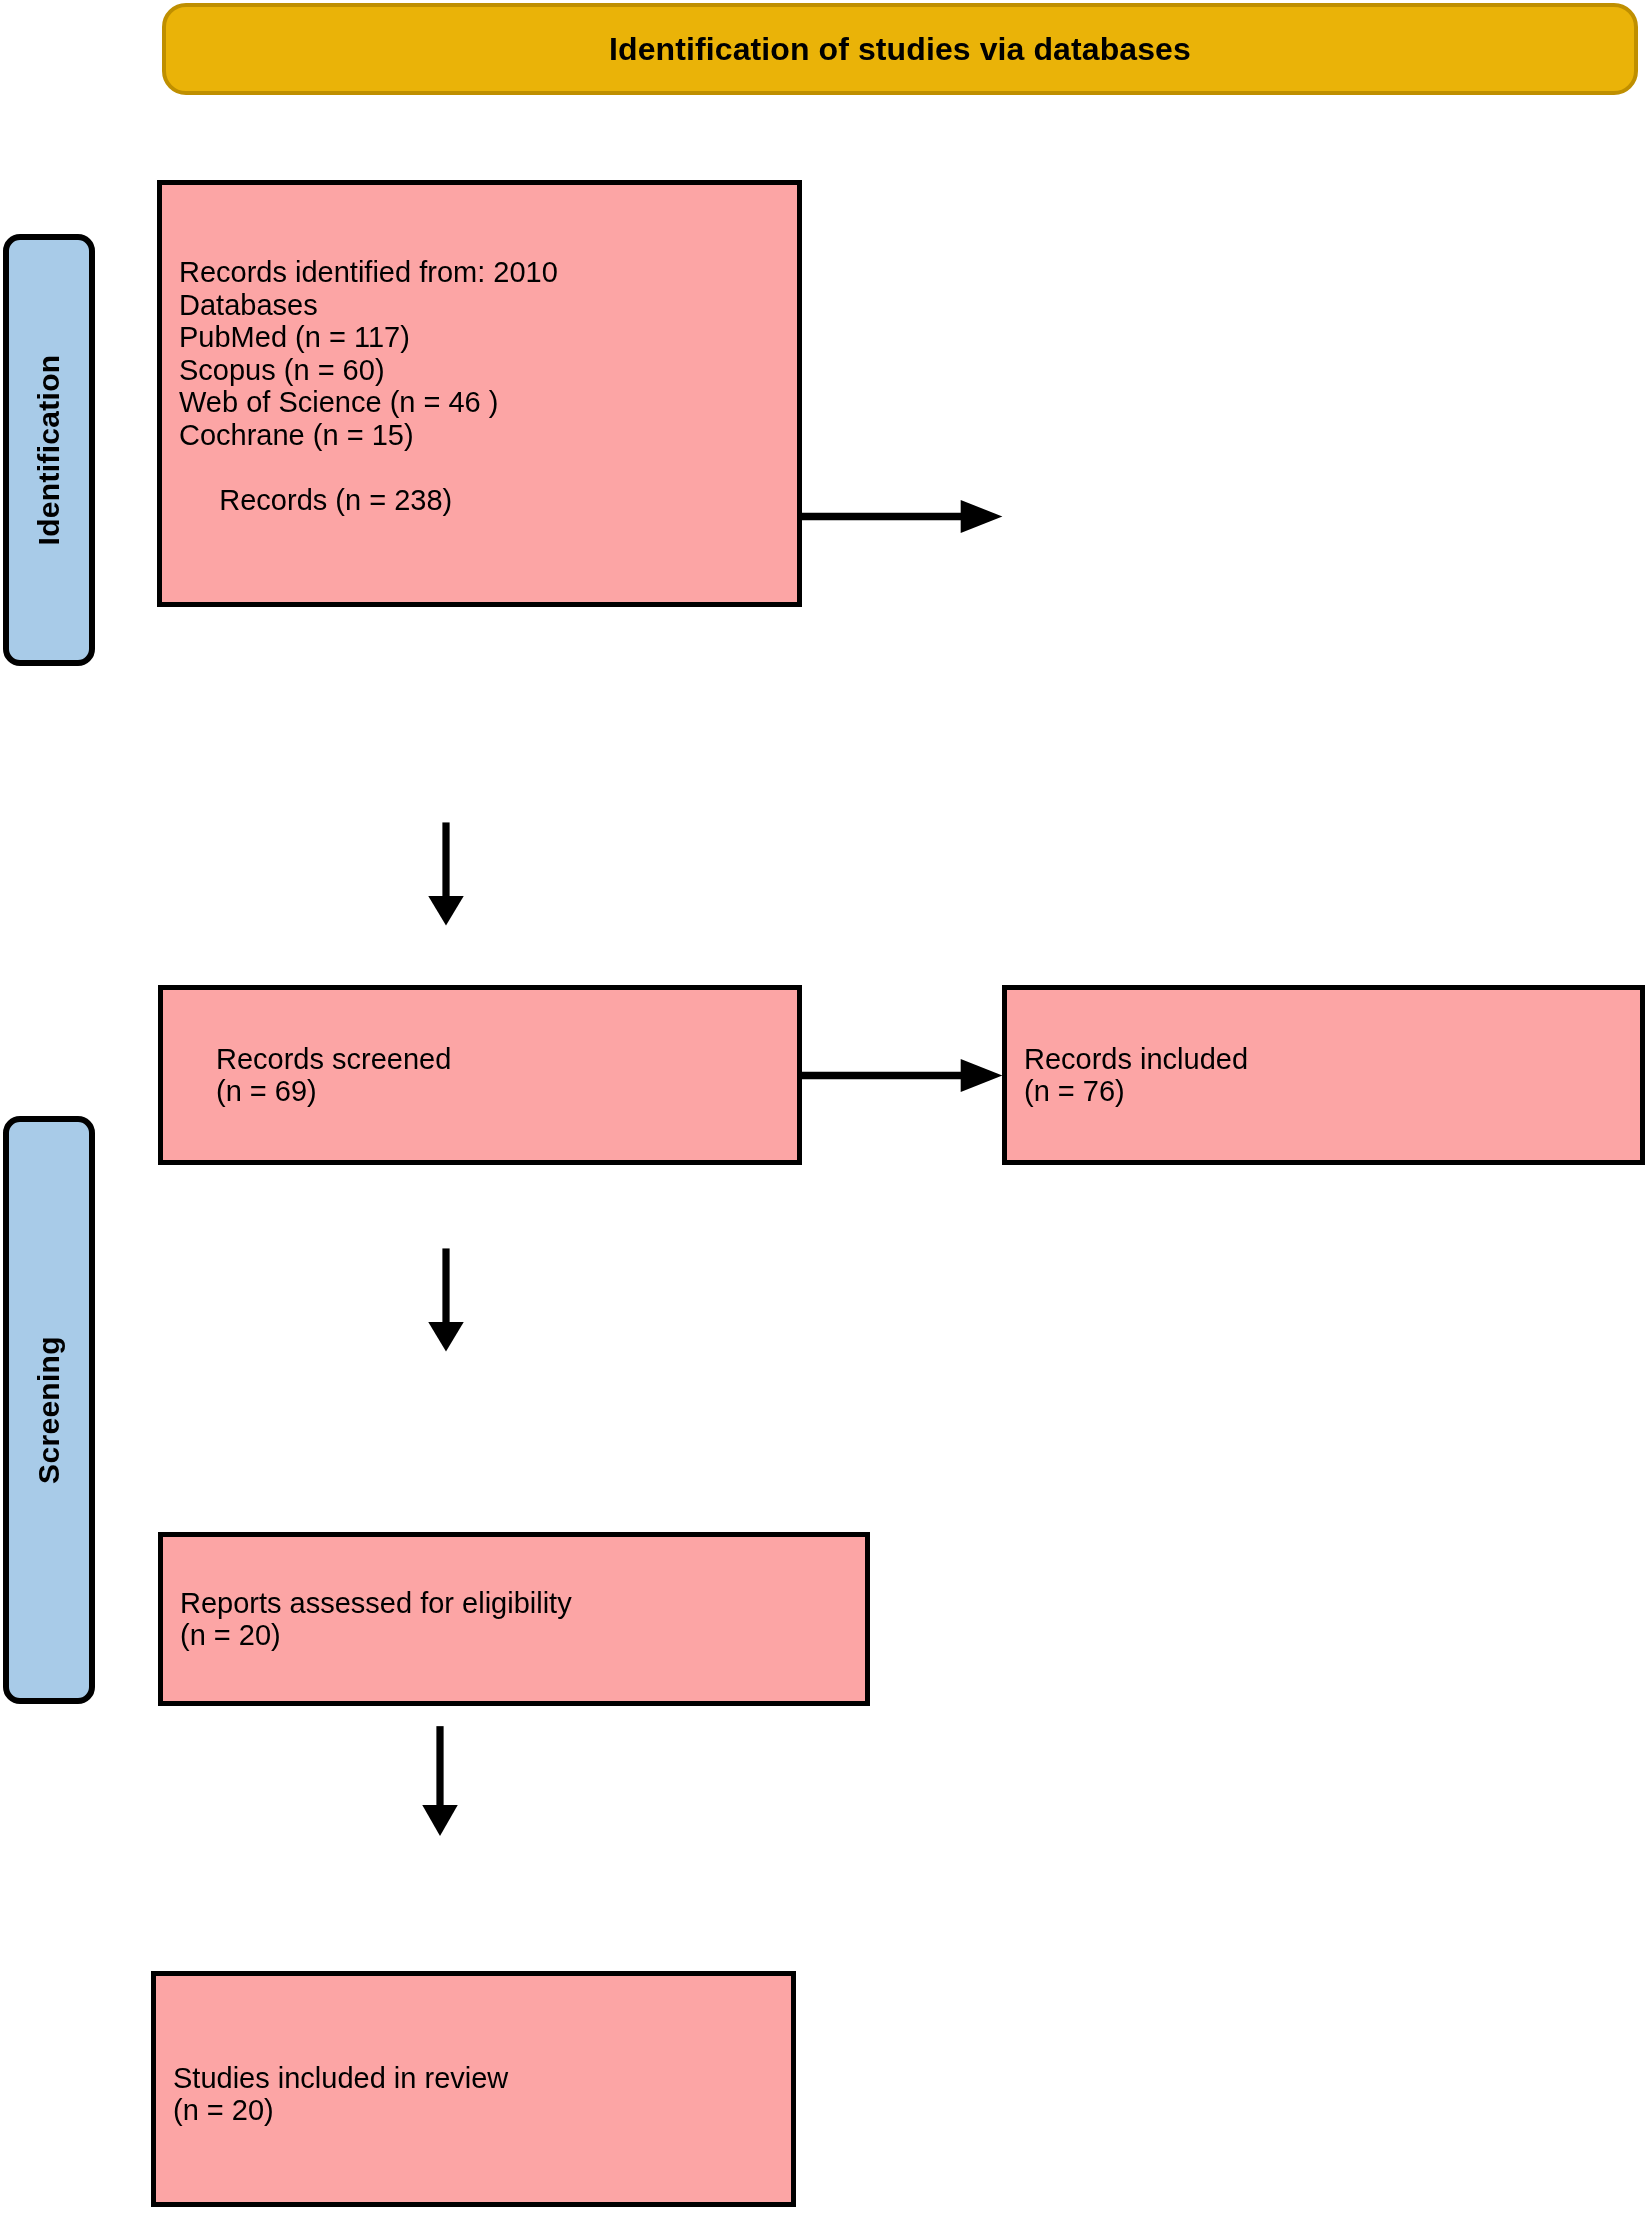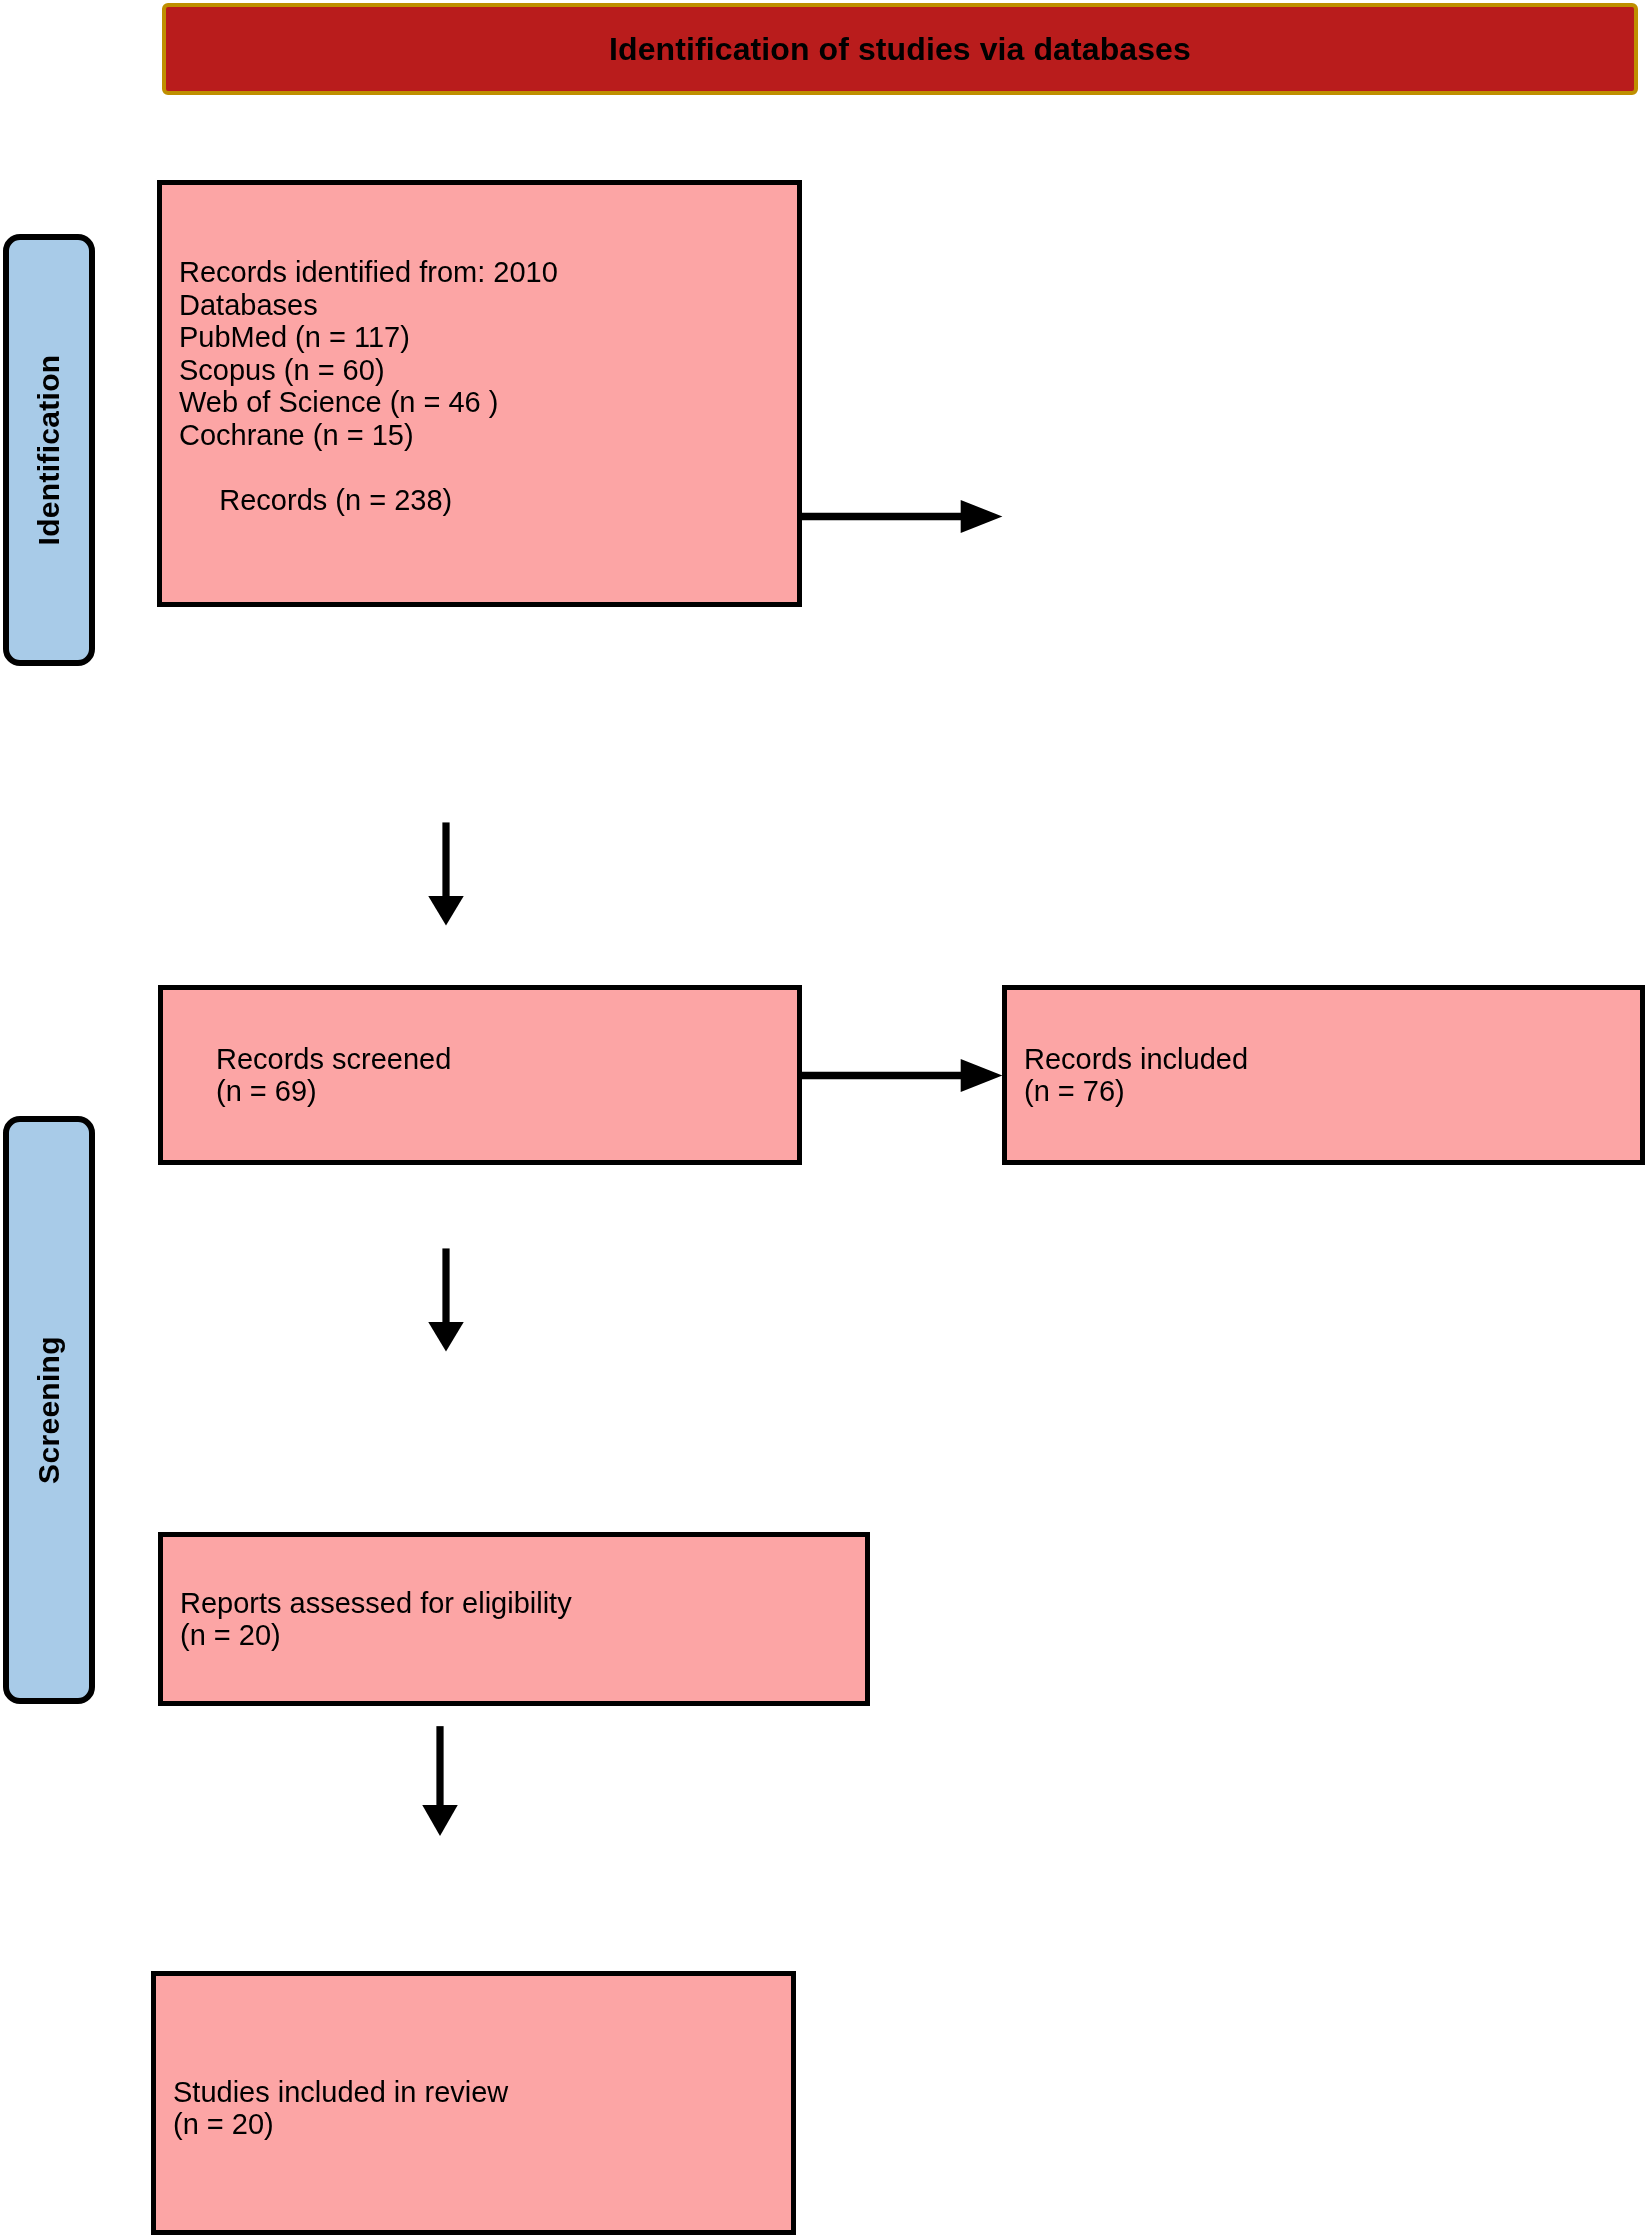--- a/index.html
+++ b/index.html
@@ -17,23 +17,23 @@
     overflow: hidden;
   }
 
   
   .banner {
     position: absolute;
     left: 162px;
     top: 3.3px;
     width: 1476px;
     height: 92px;
-    background: #b91c1c;
+    background: #eab308;
     border: 4.6px solid #BF8F00;
-    border-radius: 6px;
+    border-radius: 24px;
     box-sizing: border-box;
     display: flex;
     align-items: center;
     justify-content: center;
   }
   .banner-title {
     font-size: 32px;
     font-weight: bold;
     color: #000000;
     letter-spacing: 0.1px;
@@ -80,21 +80,21 @@
     color: #000000;
     white-space: pre-wrap;
   }
   .flow-box .body .ital { font-style: italic; }
 
   #box-identified { left: 157px;  top: 180px;  width: 645px;  height: 427px; }
   #box-removed    { left: 1002px; top: 180px;  width: 643px;  height: 427px; }
   #box-screened   { left: 158px;  top: 985px; width: 644px;  height: 180px; padding-left: 36px; }
   #box-excluded   { left: 1002px; top: 985px; width: 643px;  height: 180px; }
   #box-eligibility{ left: 158px;  top: 1532px; width: 712px;  height: 174px; }
-  #box-included   { left: 151px;  top: 1971px; width: 645px;  height: 264px; }
+  #box-included   { left: 151px;  top: 1971px; width: 645px;  height: 236px; }
 
   
   #box-identified .body { margin-top: -14.5px; }
   #box-removed .body    { margin-top: -10.6px; }
   #box-included .body   { margin-top: 10.6px; }
 
   
   .arrow-svg {
     position: absolute;
     overflow: visible;

